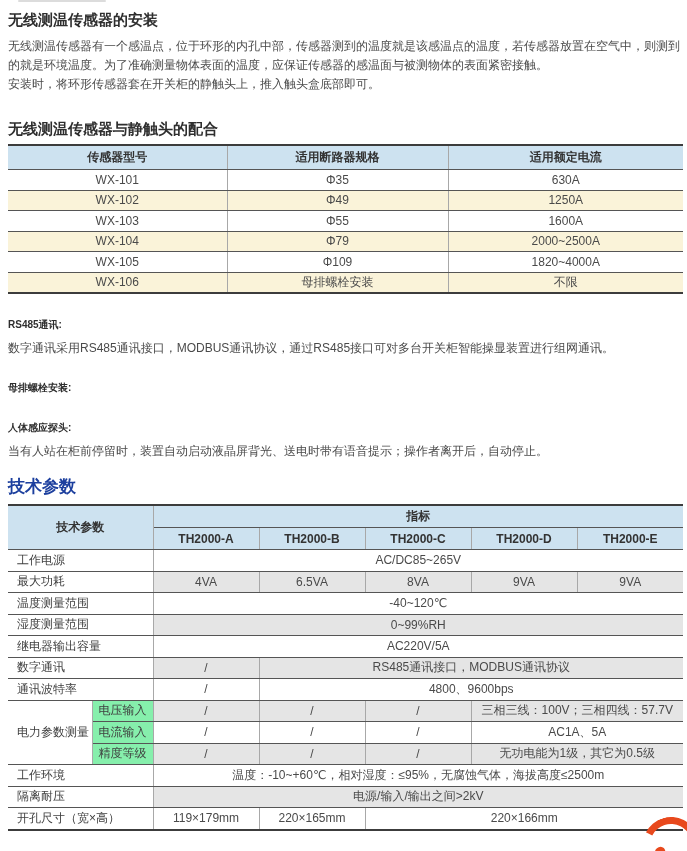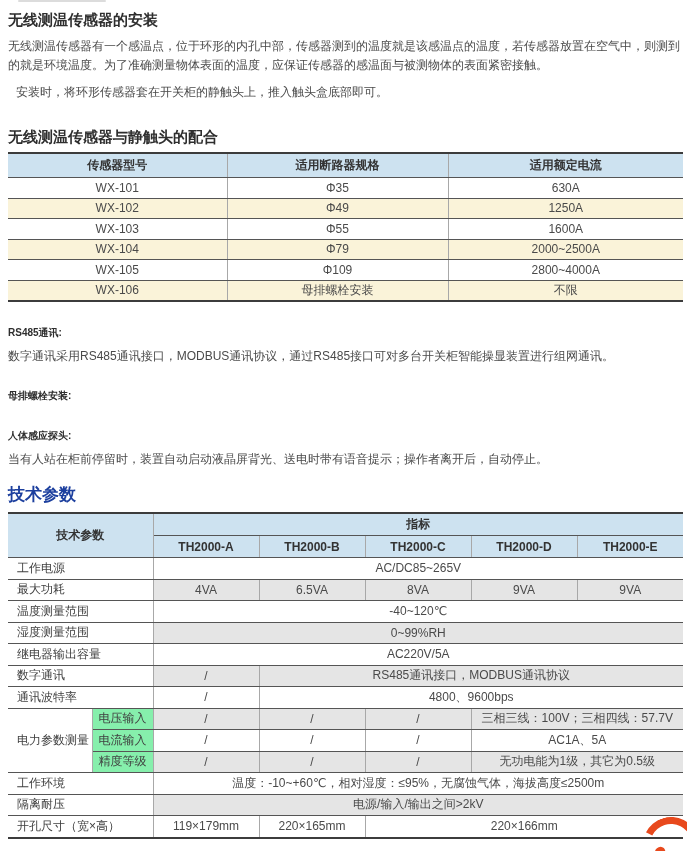--- a/index.html
+++ b/index.html
@@ -6,21 +6,21 @@
   body{
     width:687px;height:851px;background:#ffffff;overflow:hidden;position:relative;
     font-family:"Liberation Sans","DejaVu Sans",sans-serif;
     color:#4a4a4a;
   }
   .page{position:relative;width:687px;height:851px;overflow:hidden;}
   .content{padding:6px 4px 0 8px;width:675px;}
 
   .h1{font-size:15px;font-weight:bold;color:#2e2e2e;margin:4px 0 0 0;line-height:20px;}
   .bodytext{font-size:12px;line-height:19px;color:#4a4a4a;margin:7px 0 0 0;}
-  .bodytext.tight{margin:8px;}
+  .bodytext.tight{margin:0;}
   .sec-h{font-size:10px;font-weight:bold;color:#2e2e2e;margin:21px 0 0 0;line-height:19px;}
   .sec-b{font-size:12px;line-height:18px;color:#4a4a4a;margin:5px 0 0 0;}
   .tech-h{font-size:17px;font-weight:bold;color:#1c3f9e;margin:15px 0 0 0;line-height:23px;}
 
   table{border-collapse:collapse;table-layout:fixed;width:675px;
         border-top:2px solid #3c3c3c;border-bottom:2px solid #3c3c3c;}
   td,th{border:1px solid;border-color:#555555 #a8a8a8;font-size:12px;
         text-align:center;vertical-align:middle;padding:0 4px;overflow:hidden;
         white-space:nowrap;color:#4a4a4a;font-weight:normal;}
   tr > :first-child{border-left:0;}
@@ -91,21 +91,21 @@
           <td>1600A</td>
         </tr>
         <tr class="c">
           <td>WX-104</td>
           <td>Φ79</td>
           <td>2000~2500A</td>
         </tr>
         <tr class="w">
           <td>WX-105</td>
           <td>Φ109</td>
-          <td>2800~4000A</td>
+          <td>1820~4000A</td>
         </tr>
         <tr class="c">
           <td>WX-106</td>
           <td>母排螺栓安装</td>
           <td>不限</td>
         </tr>
       </tbody>
     </table>
 
     <div class="sec-h">RS485通讯:</div>

